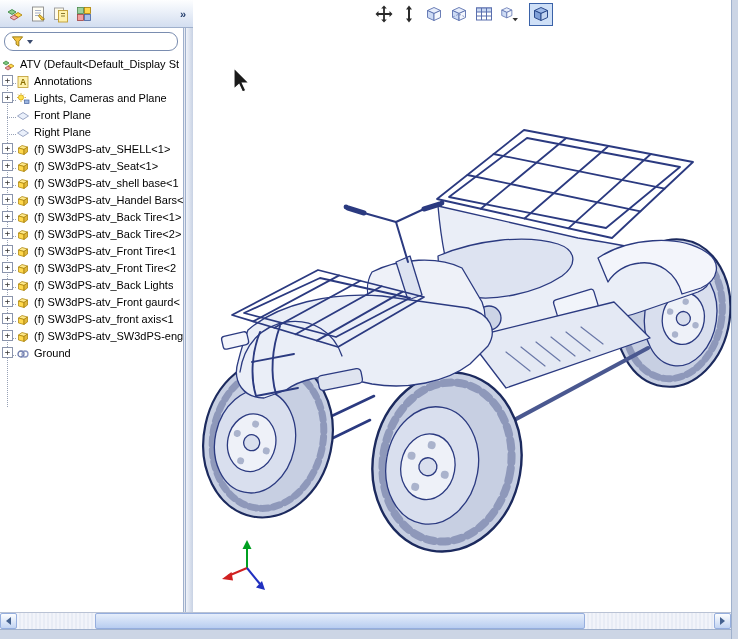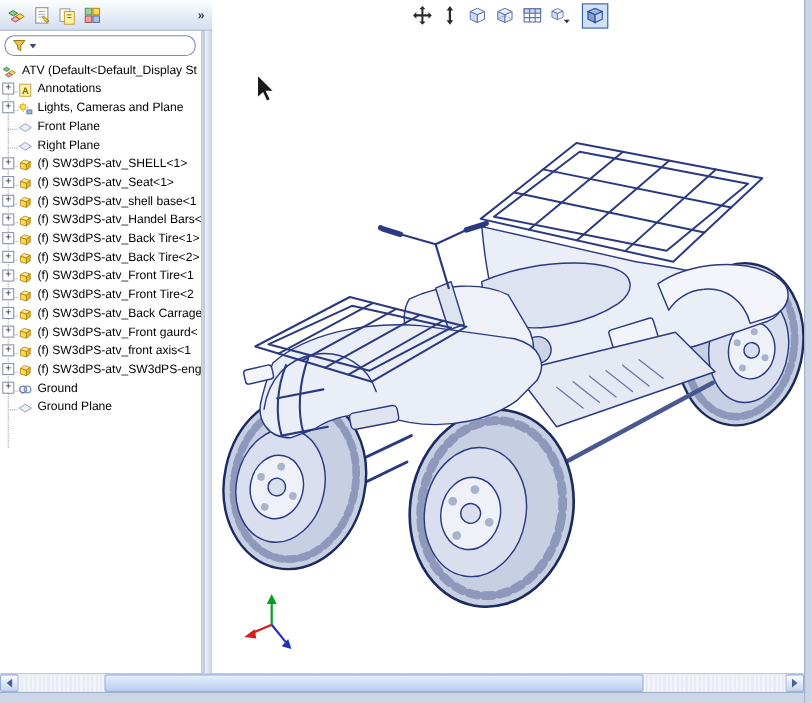--- a/index.html
+++ b/index.html
@@ -252,21 +252,21 @@
         </div>
         <div class="tree-row">
           <span class="expand-box">+</span>
           <span class="tree-icon">
             <svg viewBox="0 0 14 14">
               <path d="M2.5 5 L6 2.5 L11.5 4 L8 6.5 Z" fill="#ffe98c" stroke="#a67c00" stroke-width=".7"></path>
               <path d="M2.5 5 L8 6.5 L8 11.5 L2.5 10 Z" fill="#ffd84d" stroke="#a67c00" stroke-width=".7"></path>
               <path d="M8 6.5 L11.5 4 L11.5 9 L8 11.5 Z" fill="#e0b83c" stroke="#a67c00" stroke-width=".7"></path>
             </svg>
           </span>
-          <span class="tree-label">(f) SW3dPS-atv_Back Carrage</span>
+          <span class="tree-label">(f) SW3dPS-atv_Back Lights</span>
         </div>
         <div class="tree-row">
           <span class="expand-box">+</span>
           <span class="tree-icon">
             <svg viewBox="0 0 14 14">
               <path d="M2.5 5 L6 2.5 L11.5 4 L8 6.5 Z" fill="#ffe98c" stroke="#a67c00" stroke-width=".7"></path>
               <path d="M2.5 5 L8 6.5 L8 11.5 L2.5 10 Z" fill="#ffd84d" stroke="#a67c00" stroke-width=".7"></path>
               <path d="M8 6.5 L11.5 4 L11.5 9 L8 11.5 Z" fill="#e0b83c" stroke="#a67c00" stroke-width=".7"></path>
             </svg>
           </span>
@@ -296,29 +296,20 @@
         </div>
         <div class="tree-row">
           <span class="expand-box">+</span>
           <span class="tree-icon">
             <svg viewBox="0 0 14 14">
               <circle cx="5" cy="7" r="3" fill="none" stroke="#6a78a8" stroke-width="1.3"></circle>
               <circle cx="9" cy="7" r="3" fill="none" stroke="#8894c0" stroke-width="1.3"></circle>
             </svg>
           </span>
           <span class="tree-label">Ground</span>
-        </div>
-        <div class="tree-row">
-          <span class="expand-box" style="visibility: hidden;"></span>
-          <span class="tree-icon">
-            <svg viewBox="0 0 14 14">
-              <path d="M1.5 7 L7 3.5 L12.5 7 L7 10.5 Z" fill="#e6edfa" fill-opacity=".85" stroke="#8794b8" stroke-width=".8"></path>
-            </svg>
-          </span>
-          <span class="tree-label">Ground Plane</span>
         </div>
       </div>
   </div>
 
   <div id="splitter"></div>
 
   <div id="viewport">
     <svg id="model" width="538" height="612" viewBox="193 0 538 612">
       <g fill="none" stroke="#2b3a80" stroke-width="1.3" stroke-linejoin="round" stroke-linecap="round">
 

